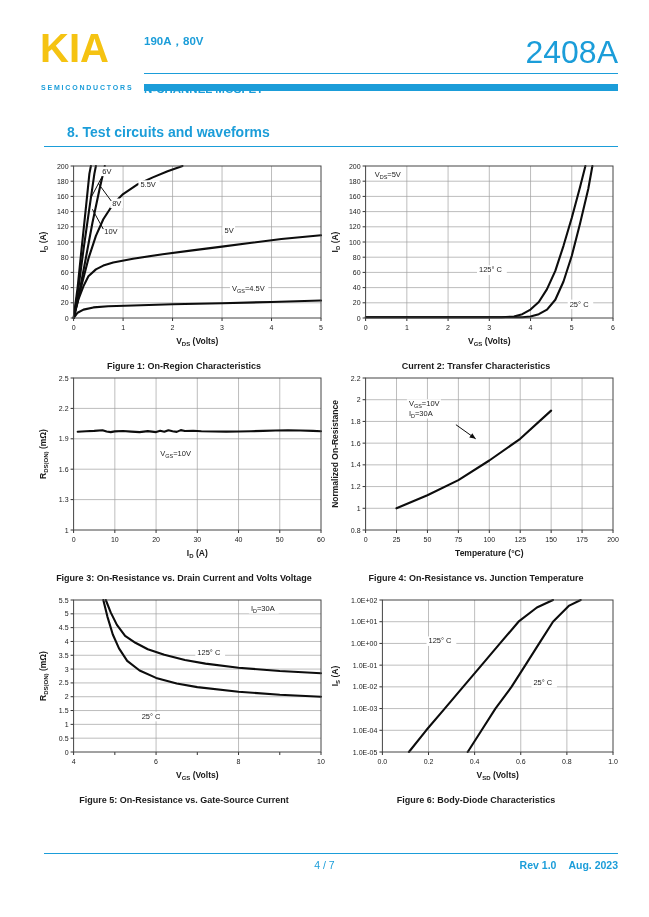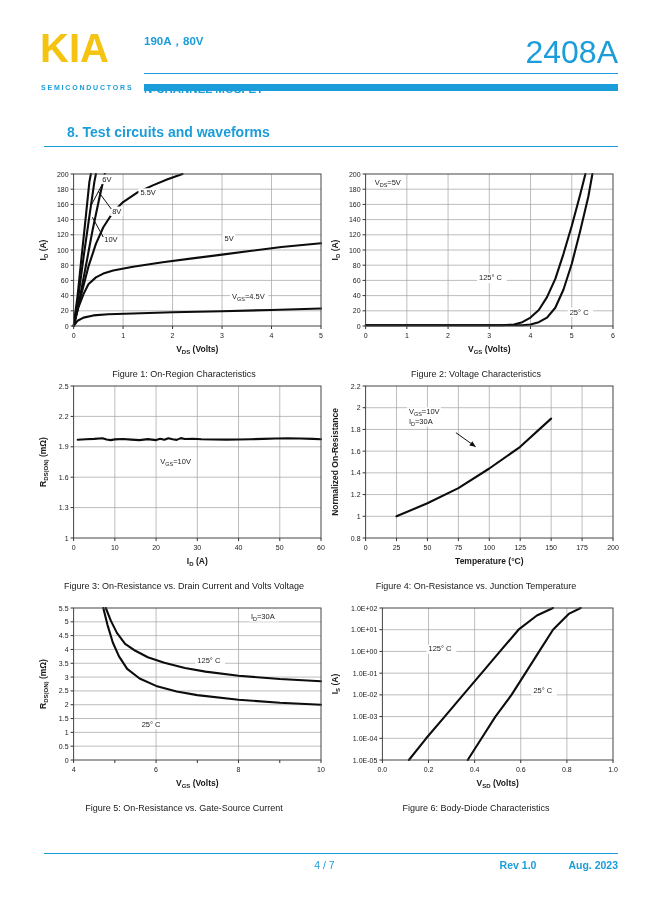--- a/index.html
+++ b/index.html
@@ -18,31 +18,31 @@
     color:var(--logo-yellow);line-height:1;letter-spacing:0;}
   .logo-sub{position:absolute;left:41px;top:84px;font-size:7px;font-weight:700;
     color:var(--accent);letter-spacing:1.8px;}
   .rating{position:absolute;left:144px;top:34px;font-size:11.5px;font-weight:700;color:var(--accent);}
   .dev-type{position:absolute;left:144px;top:51px;font-size:11.5px;font-weight:700;color:var(--accent);margin-top:32px;}
   .thin-rule{position:absolute;left:144px;top:73px;width:474px;height:1px;background:var(--accent);}
   .thick-rule{position:absolute;left:144px;top:84px;width:474px;height:7px;background:var(--accent);}
   .part-number{position:absolute;right:31px;top:34px;font-size:32px;font-weight:400;color:var(--accent);}
   .section-title{position:absolute;left:44px;top:124px;font-size:14px;font-weight:700;color:var(--accent);margin-left:23px;}
   .section-rule{position:absolute;left:44px;top:146px;width:574px;height:1px;background:var(--accent);}
-  .chart{position:absolute;width:292px;margin-top:8px;}
+  .chart{position:absolute;width:292px;}
   .chart svg{display:block;}
-  .cap{margin-top:1px;text-align:center;font-size:9px;font-weight:400;color:var(--text);width:100%;}
+  .cap{margin-top:1px;text-align:center;font-size:9px;font-weight:700;color:var(--text);width:100%;}
   #c0{left:38px;top:160px}  #c1{left:330px;top:160px}
   #c2{left:38px;top:372px}  #c3{left:330px;top:372px}
   #c4{left:38px;top:594px}  #c5{left:330px;top:594px}
   .footer-rule{position:absolute;left:44px;top:853px;width:574px;height:1px;background:var(--accent);}
   .page-num{position:absolute;left:0;top:859px;width:100%;text-align:center;
     font-size:10.5px;font-weight:400;color:var(--accent);}
   .rev-block{position:absolute;right:31px;top:859px;font-size:10.5px;font-weight:700;
-    color:var(--accent);display:flex;gap:32px;padding-left:40px;}
+    color:var(--accent);display:flex;gap:12px;padding-left:40px;}
 </style>
 </head>
 <body>
 
 <div class="page">
 
   <header>
     <div class="logo-text">KIA</div>
     <div class="logo-sub">SEMICONDUCTORS</div>
     <div class="rating">190A，80V</div>
@@ -202,21 +202,21 @@
         <line x1="32.6" y1="36.400000000000006" x2="35.6" y2="36.400000000000006" stroke="#333" stroke-width="1"></line>
         <text x="30.6" y="38.900000000000006" font-size="7" fill="#1a1a1a" text-anchor="end" font-family="&quot;Liberation Sans&quot;, sans-serif">160</text>
         <line x1="32.6" y1="21.200000000000003" x2="35.6" y2="21.200000000000003" stroke="#333" stroke-width="1"></line>
         <text x="30.6" y="23.700000000000003" font-size="7" fill="#1a1a1a" text-anchor="end" font-family="&quot;Liberation Sans&quot;, sans-serif">180</text>
         <line x1="32.6" y1="6" x2="35.6" y2="6" stroke="#333" stroke-width="1"></line>
         <text x="30.6" y="8.5" font-size="7" fill="#1a1a1a" text-anchor="end" font-family="&quot;Liberation Sans&quot;, sans-serif">200</text>
         <rect x="35.6" y="6" width="247.39999999999998" height="152" fill="none" stroke="#444" stroke-width="1"></rect>
         <text x="159.29999999999998" y="184" font-size="8.5" font-weight="bold" fill="#1a1a1a" text-anchor="middle" font-family="&quot;Liberation Sans&quot;, sans-serif"><tspan>V</tspan><tspan dy="2" font-size="6">GS</tspan><tspan dy="-2"> (Volts)</tspan></text>
         <text x="8" y="82" font-size="8.5" font-weight="bold" fill="#1a1a1a" text-anchor="middle" transform="rotate(-90 8 82)" font-family="&quot;Liberation Sans&quot;, sans-serif"><tspan>I</tspan><tspan dy="2" font-size="6">D</tspan><tspan dy="-2"> (A)</tspan></text>
       </svg>
-    <div class="cap">Figure 2: Voltage Characteristics</div>
+    <div class="cap">Current 2: Transfer Characteristics</div>
   </div>
   <div class="chart" id="c2">
     <svg width="292" height="200" viewBox="0 0 292 200">
         <line x1="76.83333333333333" y1="6" x2="76.83333333333333" y2="158" stroke="#a0a0a0" stroke-width="0.7"></line>
         <line x1="118.06666666666666" y1="6" x2="118.06666666666666" y2="158" stroke="#a0a0a0" stroke-width="0.7"></line>
         <line x1="159.29999999999998" y1="6" x2="159.29999999999998" y2="158" stroke="#a0a0a0" stroke-width="0.7"></line>
         <line x1="200.5333333333333" y1="6" x2="200.5333333333333" y2="158" stroke="#a0a0a0" stroke-width="0.7"></line>
         <line x1="241.76666666666665" y1="6" x2="241.76666666666665" y2="158" stroke="#a0a0a0" stroke-width="0.7"></line>
         <line x1="35.6" y1="127.6" x2="283" y2="127.6" stroke="#a0a0a0" stroke-width="0.7"></line>
         <line x1="35.6" y1="97.2" x2="283" y2="97.2" stroke="#a0a0a0" stroke-width="0.7"></line>

